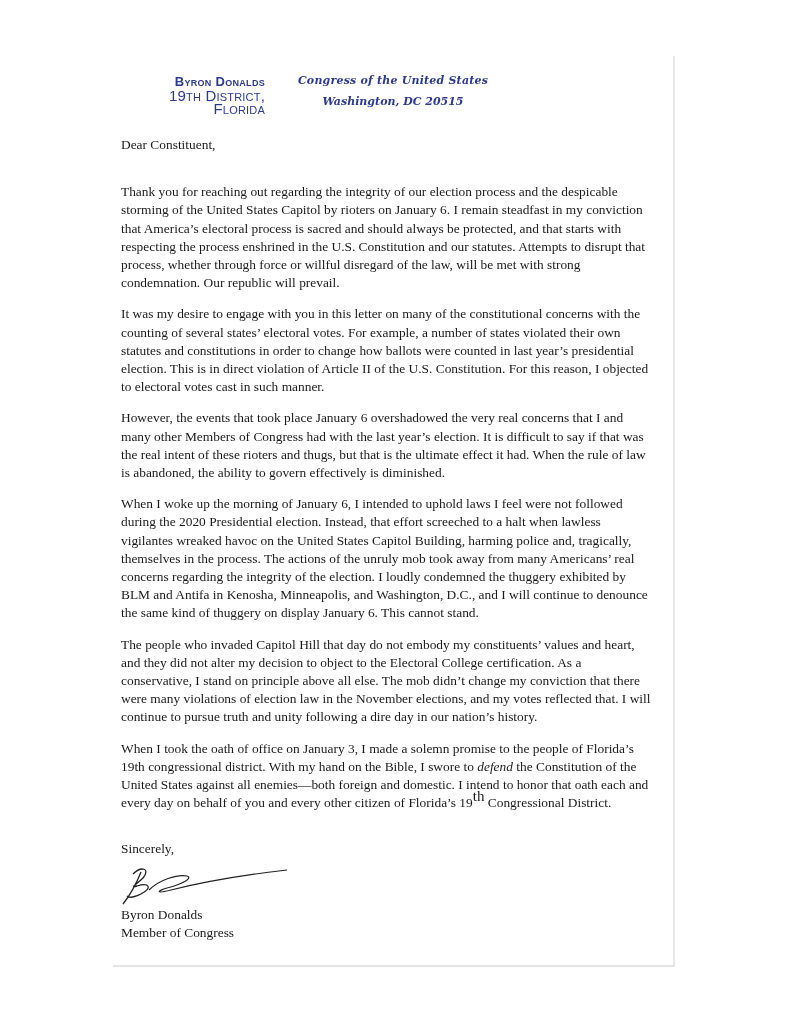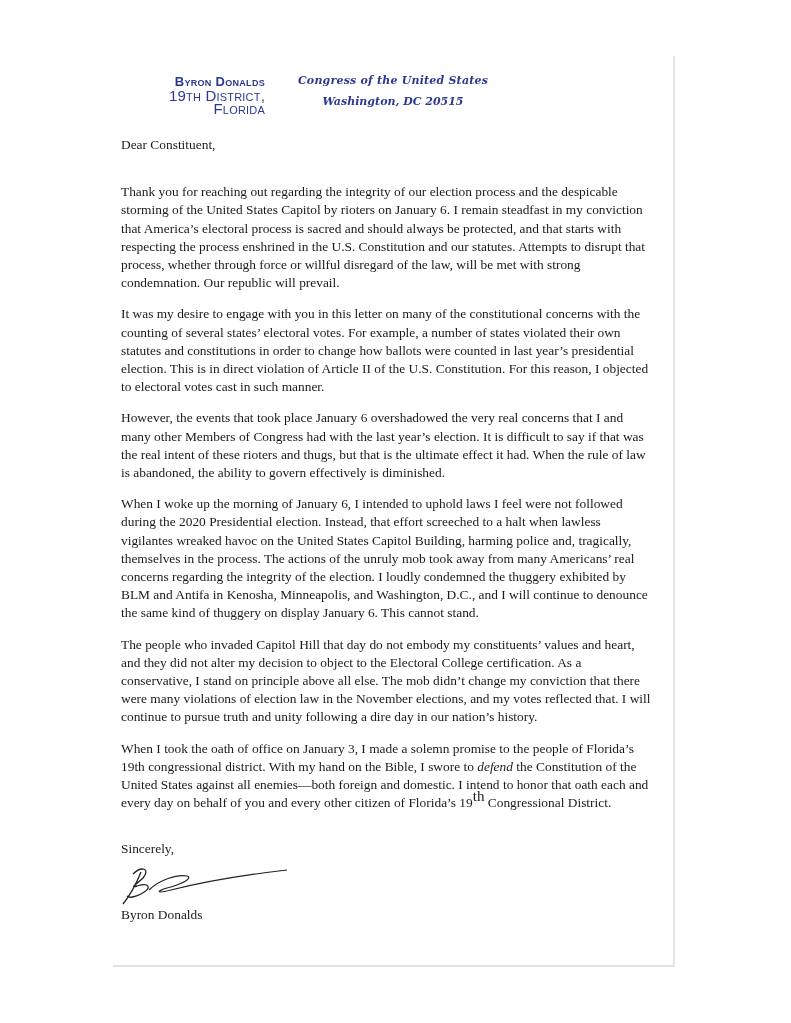--- a/index.html
+++ b/index.html
@@ -47,14 +47,15 @@
   <p class="para">The people who invaded Capitol Hill that day do not embody my constituents’ values and heart, and they did not alter my decision to object to the Electoral College certification. As a conservative, I stand on principle above all else. The mob didn’t change my conviction that there were many violations of election law in the November elections, and my votes reflected that. I will continue to pursue truth and unity following a dire day in our nation’s history.</p>
   <p class="para"><span>When I took the oath of office on January 3, I made a solemn promise to the people of Florida’s 19th congressional district. With my hand on the Bible, I swore to </span><em>defend</em><span> the Constitution of the United States against all enemies—both foreign and domestic. I intend to honor that oath each and every day on behalf of you and every other citizen of Florida’s 19</span><sup>th</sup><span> Congressional District.</span></p>
 
   <div class="closing">
     <span>Sincerely,</span>
     <svg class="signature" viewBox="0 0 180 46">
       <path d="M8 44 C 16 34, 22 22, 26 12 M18 14 C 26 6, 36 8, 28 18 C 22 24, 14 28, 22 26 C 34 22, 38 28, 26 34 C 20 37, 14 38, 12 36" fill="none" stroke="#222" stroke-width="1.3"></path>
       <path d="M34 30 C 44 20, 62 14, 72 16 C 78 18, 68 24, 52 28 C 42 31, 40 34, 56 30 C 80 24, 120 16, 172 10" fill="none" stroke="#222" stroke-width="1.2"></path>
     </svg>
     <span class="signer-name">Byron Donalds</span>
+    <span class="signer-title">Member of Congress</span>
   </div>
 </main>
 
 </body></html>

